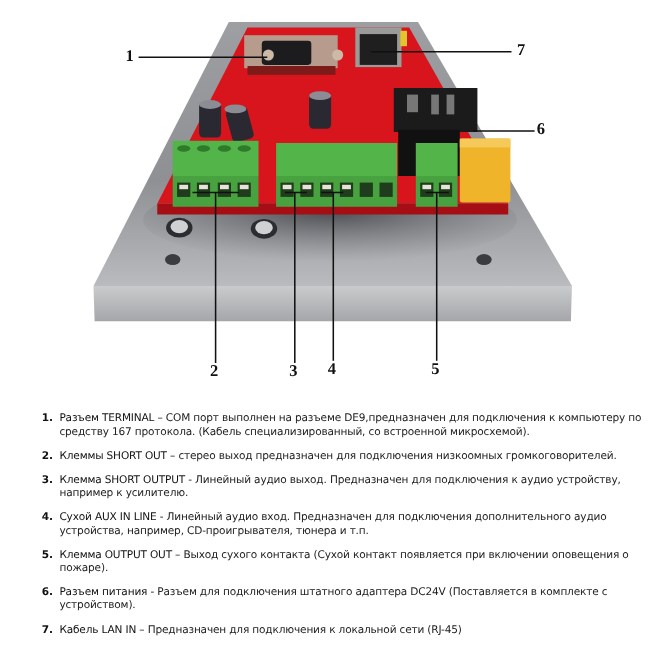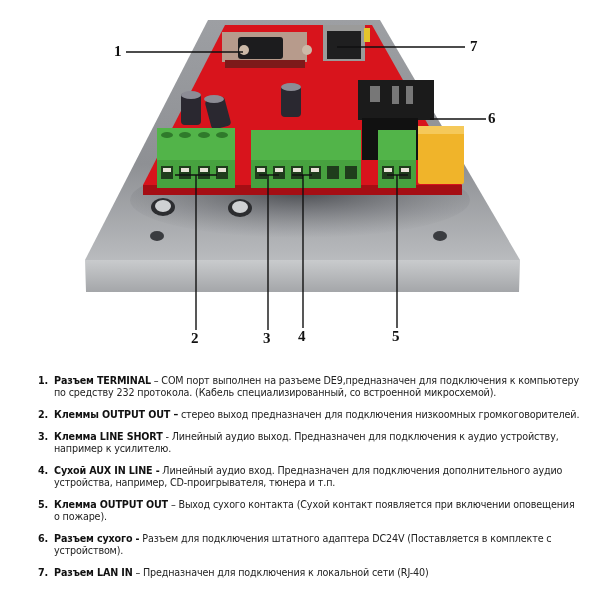--- a/index.html
+++ b/index.html
@@ -2,21 +2,21 @@
 <html><head>
 <meta charset="utf-8">
 <style>
   html, body { margin:0; padding:0; background:#ffffff; }
   body { width:600px; height:600px; position:relative; overflow:hidden; font-family:"DejaVu Sans", sans-serif; }
   .photo { position:absolute; left:0; top:0; width:600px; height:350px; }
   .callout-num { position:absolute; font-family:"Liberation Serif", serif; font-weight:bold; font-size:15px; color:#111; }
   .legend { position:absolute; left:38px; top:375px; width:545px; margin:0; padding:0; list-style:none; }
   .legend li { font-size:9.6px; line-height:12.3px; color:#222; margin-bottom:9.5px; padding-left:16px; position:relative; letter-spacing:-0.15px; }
   .legend li .n { position:absolute; left:0; top:0; font-weight:bold; color:#111; }
-  .legend li b { font-weight:bold; color:#111; }
+  .legend li b { font-weight:normal; color:#111; }
 </style>
 </head>
 <body>
 
 <svg class="photo" viewBox="0 0 600 350" xmlns="http://www.w3.org/2000/svg">
   <defs>
     <linearGradient id="metal" x1="0" y1="0" x2="0" y2="1">
       <stop offset="0" stop-color="#9d9fa3"></stop>
       <stop offset="0.6" stop-color="#8e9094"></stop>
       <stop offset="1" stop-color="#b9bbbe"></stop>
@@ -156,20 +156,20 @@
 
 <span class="callout-num" style="left:114px; top:43px;">1</span>
 <span class="callout-num" style="left:191px; top:330px;">2</span>
 <span class="callout-num" style="left:263px; top:330px;">3</span>
 <span class="callout-num" style="left:298px; top:328px;">4</span>
 <span class="callout-num" style="left:392px; top:328px;">5</span>
 <span class="callout-num" style="left:488px; top:110px;">6</span>
 <span class="callout-num" style="left:470px; top:38px;">7</span>
 
 <ol class="legend">
-  <li><span class="n">1.</span><b>Разъем TERMINAL</b><span> – COM порт  выполнен на разъеме DE9,предназначен для подключения к компьютеру по средству 232 протокола. (Кабель специализированный, со встроенной микросхемой).</span></li>
-  <li><span class="n">2.</span><b>Клеммы OUTPUT OUT –</b><span> стерео выход предназначен для подключения низкоомных громкоговорителей.</span></li>
-  <li><span class="n">3.</span><b>Клемма LINE SHORT</b><span> - Линейный аудио выход. Предназначен для подключения к аудио устройству, например к усилителю.</span></li>
+  <li><span class="n">1.</span><b>Разъем TERMINAL</b><span> – COM порт  выполнен на разъеме DE9,предназначен для подключения к компьютеру по средству 167 протокола. (Кабель специализированный, со встроенной микросхемой).</span></li>
+  <li><span class="n">2.</span><b>Клеммы SHORT OUT –</b><span> стерео выход предназначен для подключения низкоомных громкоговорителей.</span></li>
+  <li><span class="n">3.</span><b>Клемма SHORT OUTPUT</b><span> - Линейный аудио выход. Предназначен для подключения к аудио устройству, например к усилителю.</span></li>
   <li><span class="n">4.</span><b>Сухой AUX IN LINE -</b><span> Линейный аудио вход. Предназначен для подключения дополнительного аудио устройства, например, CD-проигрывателя, тюнера и т.п.</span></li>
   <li><span class="n">5.</span><b>Клемма OUTPUT OUT</b><span> – Выход сухого контакта (Сухой контакт появляется при включении оповещения о пожаре).</span></li>
-  <li><span class="n">6.</span><b>Разъем сухого -</b><span> Разъем для подключения штатного адаптера DC24V (Поставляется в комплекте с устройством).</span></li>
-  <li><span class="n">7.</span><b>Разъем LAN IN</b><span> – Предназначен для подключения к локальной сети (RJ-40)</span></li>
+  <li><span class="n">6.</span><b>Разъем питания -</b><span> Разъем для подключения штатного адаптера DC24V (Поставляется в комплекте с устройством).</span></li>
+  <li><span class="n">7.</span><b>Кабель LAN IN</b><span> – Предназначен для подключения к локальной сети (RJ-45)</span></li>
 </ol>
 
 </body></html>

